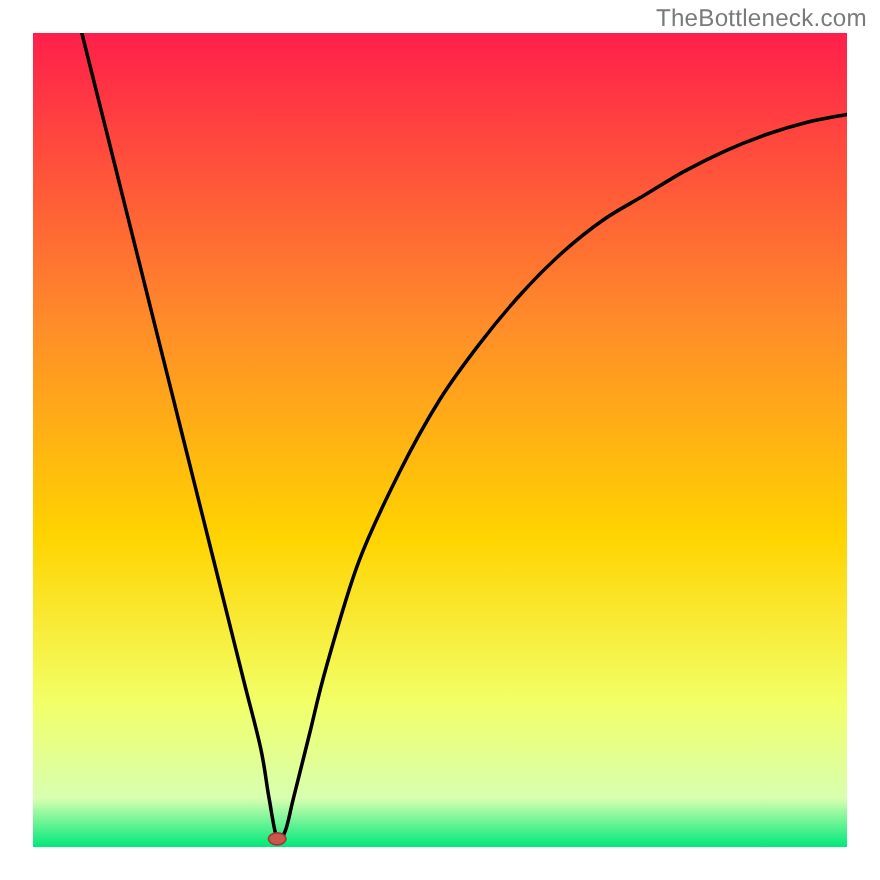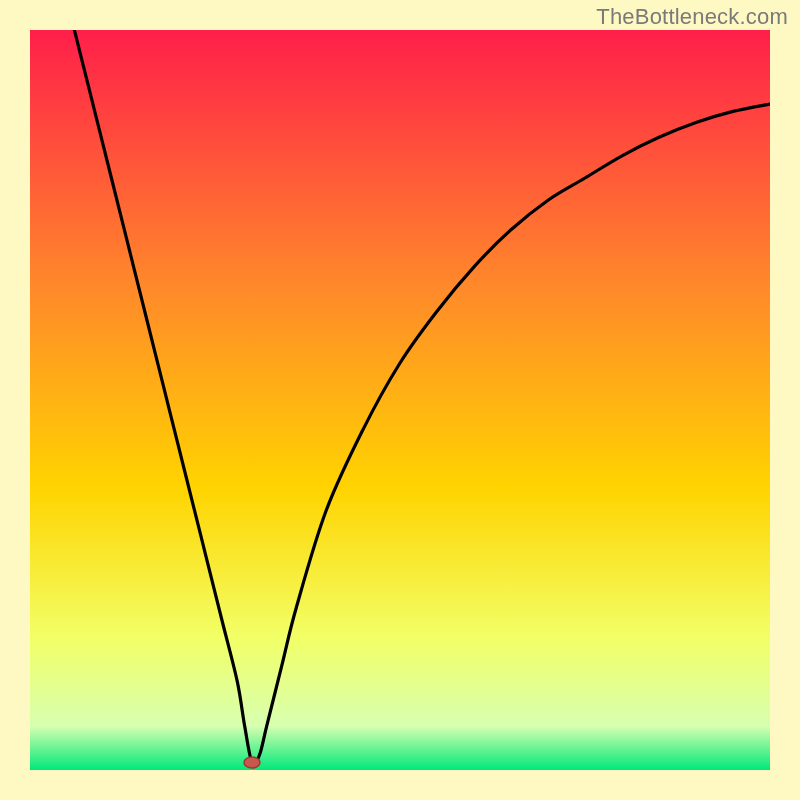--- a/index.html
+++ b/index.html
@@ -8,21 +8,21 @@
     width: 800px;
     height: 800px;
     background: #000;
     overflow: hidden;
     font-family: Arial, Helvetica, sans-serif;
   }
   .frame {
     position: relative;
     width: 800px;
     height: 800px;
-    background: #fef9c3;
+    background: #ffffff;
   }
   .watermark {
     position: absolute;
     top: 4px;
     right: 12px;
     color: #7a7a7a;
     font-size: 22px;
     font-weight: 500;
     letter-spacing: 0.2px;
     z-index: 5;

